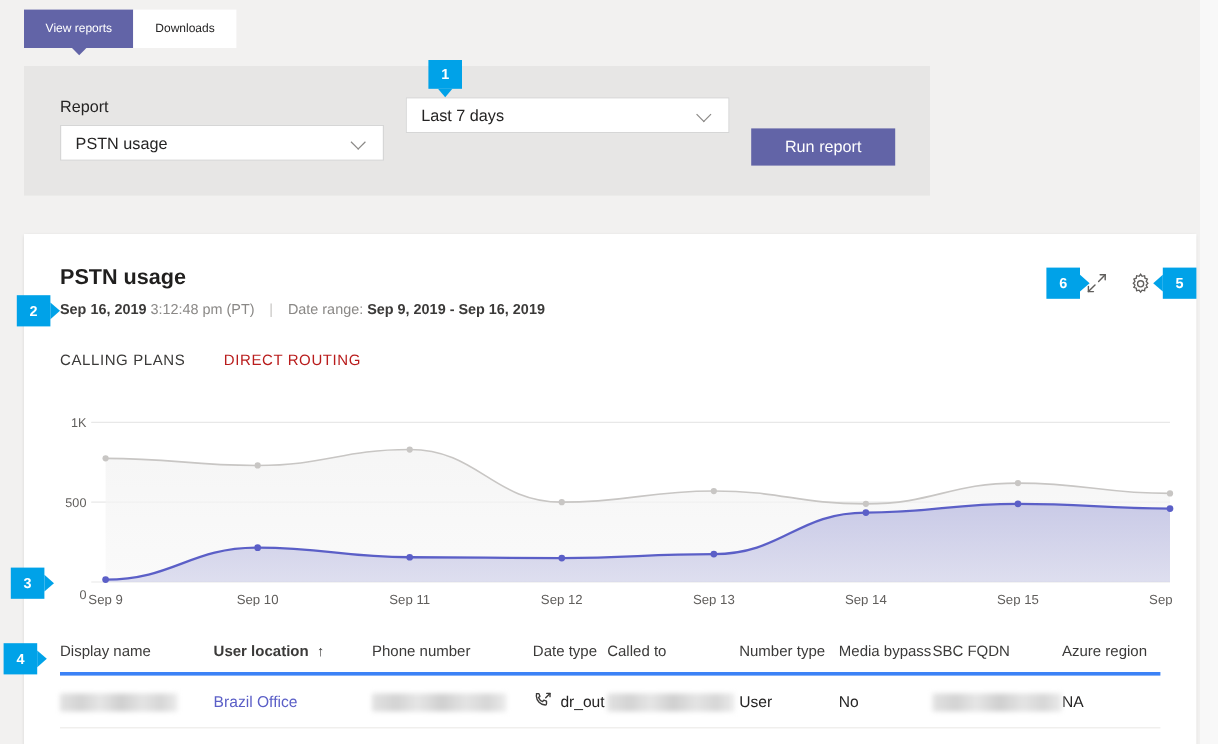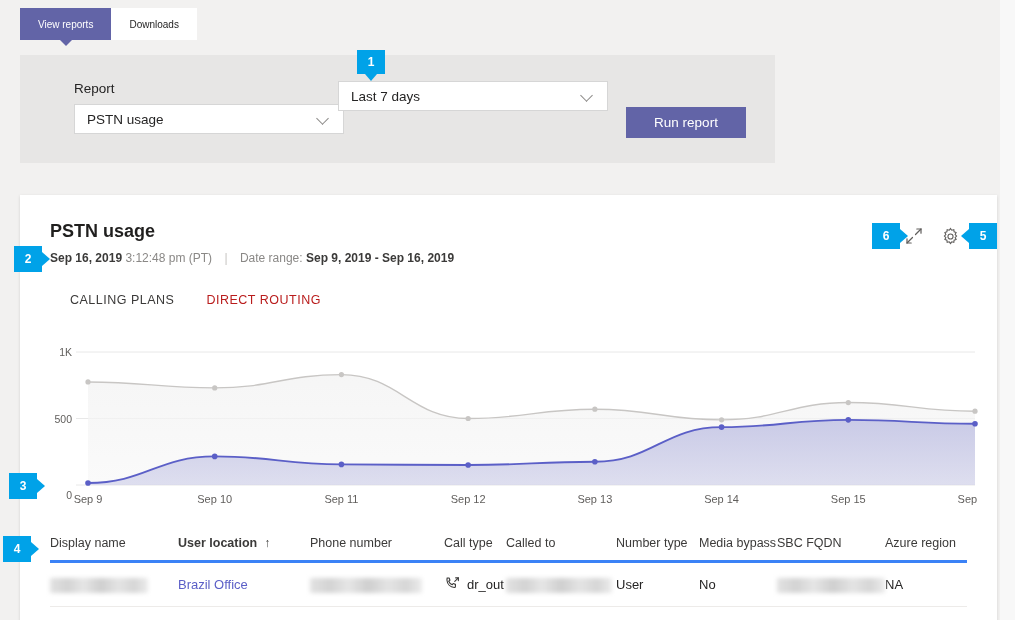--- a/index.html
+++ b/index.html
@@ -96,21 +96,21 @@
   }
   .chev::before {
     content: "";
     position: absolute;
     left: 1px; top: 2px;
     width: 8px; height: 8px;
     border-right: 1.4px solid #8a8886;
     border-bottom: 1.4px solid #8a8886;
     transform: rotate(45deg);
   }
-  #field-report { left: 30px; width: 270px; margin-left: 24px; }
+  #field-report { left: 30px; width: 270px; }
   #field-daterange { left: 318px; width: 270px; }
   .run-btn {
     position: absolute;
     left: 606px;
     top: 52px;
     width: 120px;
     height: 31px;
     background: #6264a7;
     color: #ffffff;
     border: none;
@@ -172,21 +172,21 @@
     top: 98px;
     display: flex;
     gap: 32px;
   }
   .subtab {
     font-size: 12.5px;
     letter-spacing: 0.5px;
     cursor: pointer;
     padding-bottom: 4px;
   }
-  .subtab.off { color: #3b3a39; margin-left: 20px; }
+  .subtab.off { color: #3b3a39; }
   .subtab.on  { color: #b91c1c; }
 
   
   .chart-wrap {
     position: absolute;
     left: 30px;
     top: 145px;
     width: 930px;
     height: 165px;
   }
@@ -430,21 +430,21 @@
         <span>Display name</span>
       </div>
       <div class="th c2 sorted">
         <span>User location</span>
         <span class="sort-arrow">↑</span>
       </div>
       <div class="th c3">
         <span>Phone number</span>
       </div>
       <div class="th c4">
-        <span>Call type</span>
+        <span>Date type</span>
       </div>
       <div class="th c5">
         <span>Called to</span>
       </div>
       <div class="th c6">
         <span>Number type</span>
       </div>
       <div class="th c7">
         <span>Media bypass</span>
       </div>

